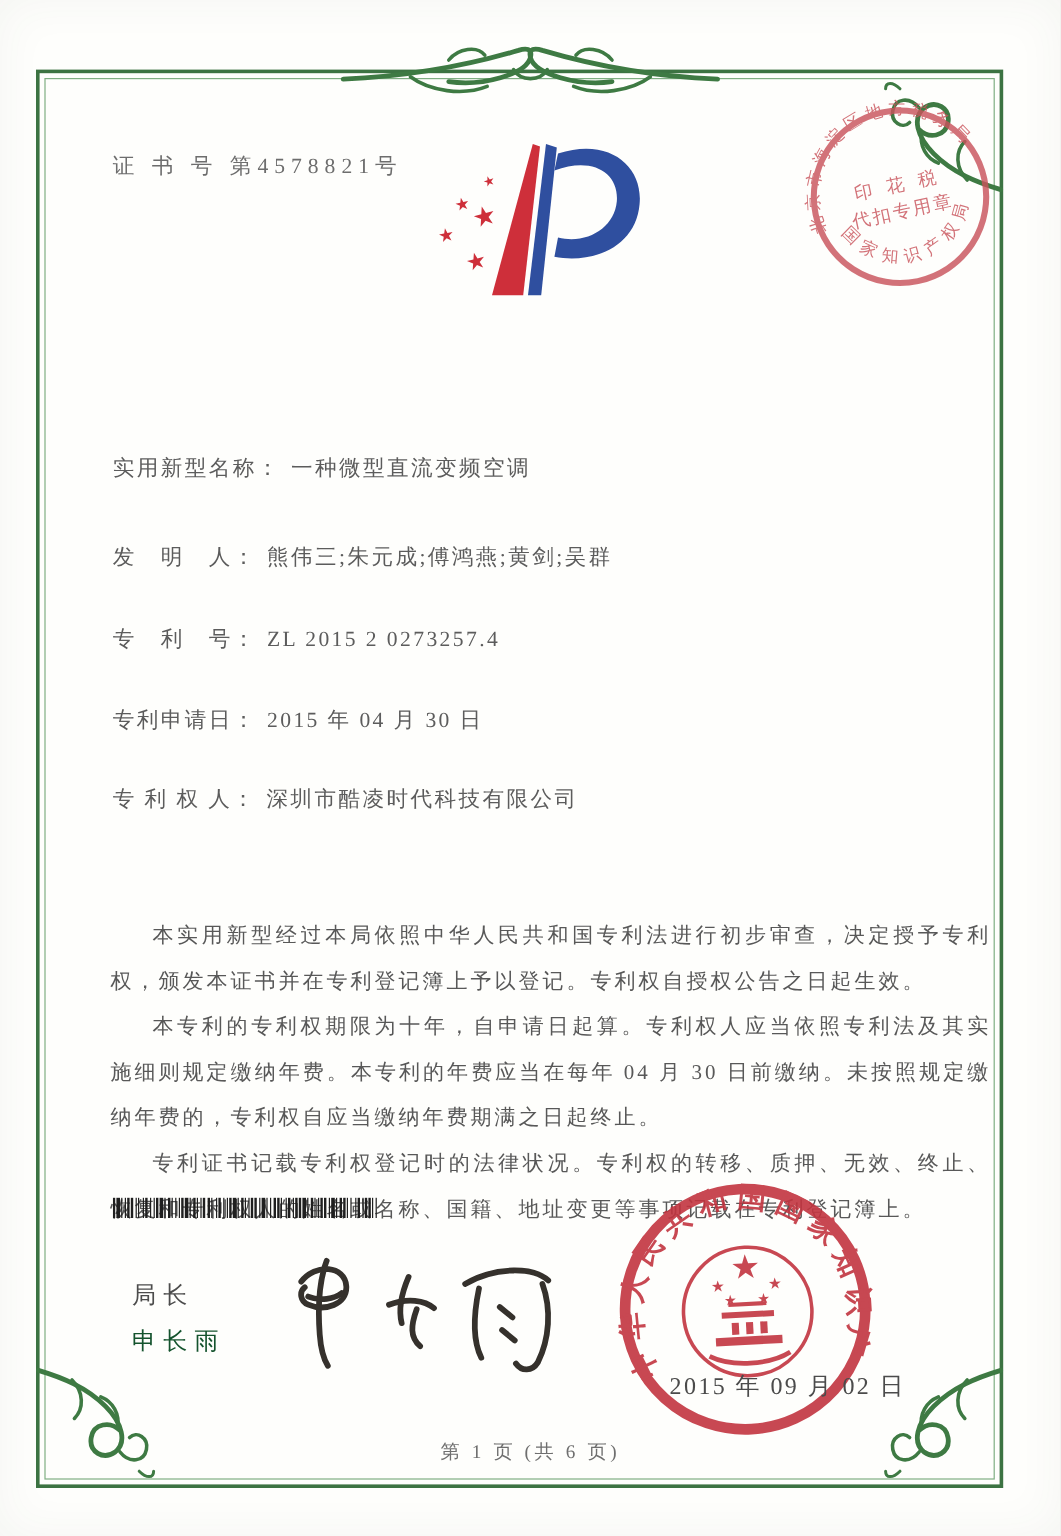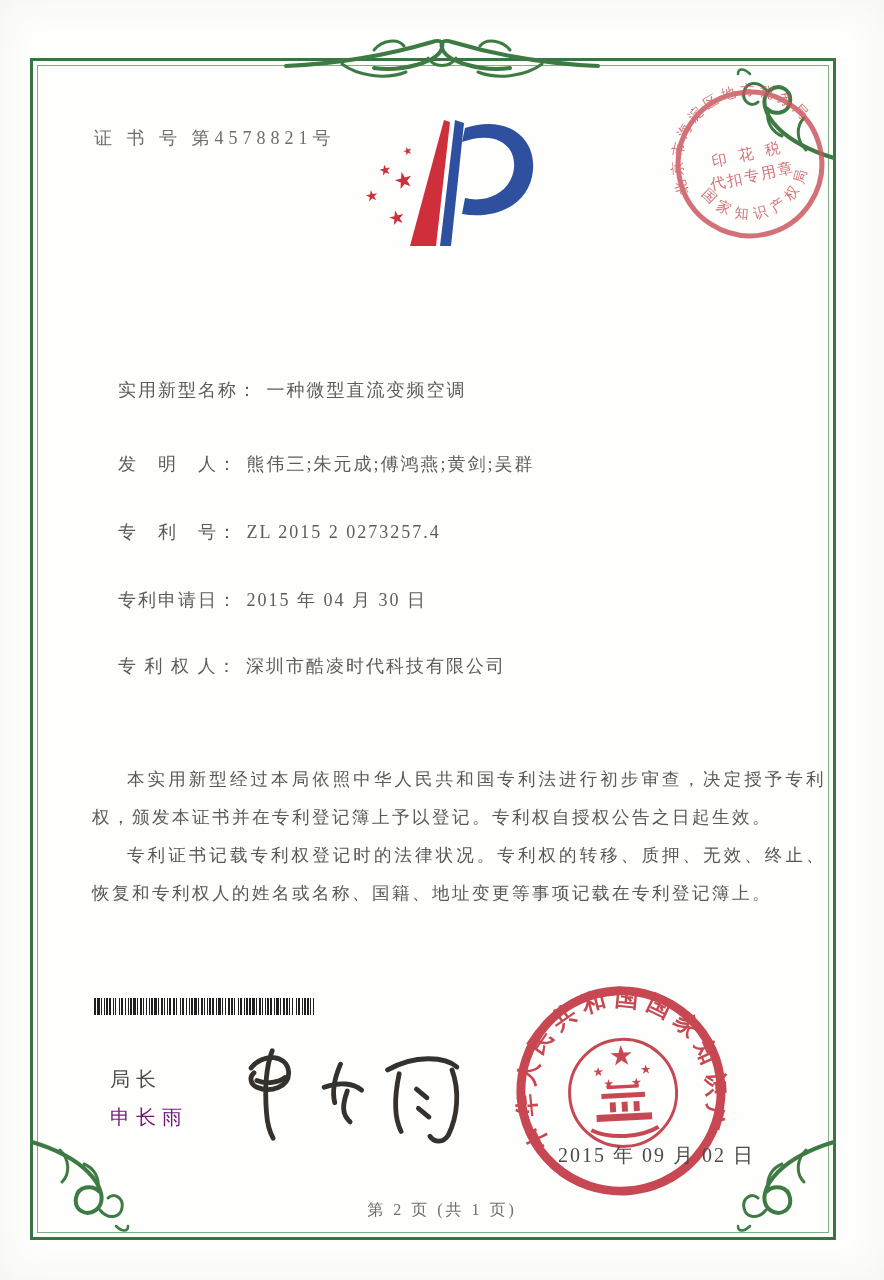--- a/index.html
+++ b/index.html
@@ -15,33 +15,33 @@
     border:1px solid #7fae82;}
   .ornament{position:absolute;pointer-events:none;}
   
   .cert-no{position:absolute;left:94px;top:126px;font-size:18px;color:#6d6d6d;
     letter-spacing:5px;}
   .logo{position:absolute;left:352px;top:114px;}
   .title{position:absolute;left:0;top:256px;width:100%;text-align:center;
     font-size:46px;font-weight:bold;color:#3a3a3a;letter-spacing:13px;}
   
   .field{position:absolute;left:94px;font-size:18px;color:#5c5c5c;
-    letter-spacing:2px;white-space:nowrap;margin-left:24px;}
+    letter-spacing:2px;white-space:nowrap;}
   .flabel{margin-right:2px;}
   
   .body-text{position:absolute;left:92px;top:760px;width:734px;font-size:17.5px;
     line-height:38px;color:#585858;text-align:justify;letter-spacing:2.5px;}
   .body-text p{margin:0;text-indent:2em;}
   
   .barcode{position:absolute;left:94px;top:998px;width:250px;height:17px;
     font-size:0;overflow:hidden;white-space:nowrap;}
   .signer-title{position:absolute;left:110px;top:1066px;font-size:20px;
     color:#4c4c4c;letter-spacing:6px;font-family:"Liberation Sans",sans-serif;}
   .signer-name{position:absolute;left:110px;top:1104px;font-size:20px;
-    color:#701a75;letter-spacing:6px;font-family:Liberation Sans, sans-serif;}
+    color:#14532d;letter-spacing:6px;font-family:Liberation Sans, sans-serif;}
   .signature{position:absolute;left:228px;top:1034px;}
   .seal{position:absolute;left:512px;top:982px;}
   .seal-date{position:absolute;left:558px;top:1142px;font-size:20px;
     color:#4b4b4b;letter-spacing:2px;z-index:5;}
   .stamp{position:absolute;left:664px;top:78px;}
   .page-footer{position:absolute;left:0;top:1200px;width:100%;text-align:center;
     font-size:16px;color:#6f6f6f;letter-spacing:3px;}
 </style>
 </head>
 <body>
@@ -116,20 +116,21 @@
     <span class="flabel">专利申请日：</span>
     <span class="fvalue">2015 年 04 月 30 日</span>
   </div>
   <div class="field" style="top:654px">
     <span class="flabel">专 利 权 人：</span>
     <span class="fvalue">深圳市酷凌时代科技有限公司</span>
   </div>
 
   <div class="body-text">
     <p>本实用新型经过本局依照中华人民共和国专利法进行初步审查，决定授予专利权，颁发本证书并在专利登记簿上予以登记。专利权自授权公告之日起生效。</p>
+    <p>本专利的专利权期限为十年，自申请日起算。专利权人应当依照专利法及其实施细则规定缴纳年费。本专利的年费应当在每年 04 月 30 日前缴纳。未按照规定缴纳年费的，专利权自应当缴纳年费期满之日起终止。</p>
     <p>专利证书记载专利权登记时的法律状况。专利权的转移、质押、无效、终止、恢复和专利权人的姓名或名称、国籍、地址变更等事项记载在专利登记簿上。</p>
   </div>
 
   <div class="barcode"><span style="display:inline-block;height:100%;width:2px;background:#1f1f1f;"></span><span style="display:inline-block;height:100%;width:1px;"></span><span style="display:inline-block;height:100%;width:3px;background:#1f1f1f;"></span><span style="display:inline-block;height:100%;width:1px;"></span><span style="display:inline-block;height:100%;width:1px;background:#1f1f1f;"></span><span style="display:inline-block;height:100%;width:2px;"></span><span style="display:inline-block;height:100%;width:1px;background:#1f1f1f;"></span><span style="display:inline-block;height:100%;width:1px;"></span><span style="display:inline-block;height:100%;width:2px;background:#1f1f1f;"></span><span style="display:inline-block;height:100%;width:1px;"></span><span style="display:inline-block;height:100%;width:2px;background:#1f1f1f;"></span><span style="display:inline-block;height:100%;width:2px;"></span><span style="display:inline-block;height:100%;width:1px;background:#1f1f1f;"></span><span style="display:inline-block;height:100%;width:1px;"></span><span style="display:inline-block;height:100%;width:1px;background:#1f1f1f;"></span><span style="display:inline-block;height:100%;width:3px;"></span><span style="display:inline-block;height:100%;width:1px;background:#1f1f1f;"></span><span style="display:inline-block;height:100%;width:1px;"></span><span style="display:inline-block;height:100%;width:2px;background:#1f1f1f;"></span><span style="display:inline-block;height:100%;width:2px;"></span><span style="display:inline-block;height:100%;width:1px;background:#1f1f1f;"></span><span style="display:inline-block;height:100%;width:2px;"></span><span style="display:inline-block;height:100%;width:1px;background:#1f1f1f;"></span><span style="display:inline-block;height:100%;width:1px;"></span><span style="display:inline-block;height:100%;width:2px;background:#1f1f1f;"></span><span style="display:inline-block;height:100%;width:1px;"></span><span style="display:inline-block;height:100%;width:3px;background:#1f1f1f;"></span><span style="display:inline-block;height:100%;width:1px;"></span><span style="display:inline-block;height:100%;width:1px;background:#1f1f1f;"></span><span style="display:inline-block;height:100%;width:2px;"></span><span style="display:inline-block;height:100%;width:2px;background:#1f1f1f;"></span><span style="display:inline-block;height:100%;width:1px;"></span><span style="display:inline-block;height:100%;width:1px;background:#1f1f1f;"></span><span style="display:inline-block;height:100%;width:2px;"></span><span style="display:inline-block;height:100%;width:1px;background:#1f1f1f;"></span><span style="display:inline-block;height:100%;width:2px;"></span><span style="display:inline-block;height:100%;width:1px;background:#1f1f1f;"></span><span style="display:inline-block;height:100%;width:1px;"></span><span style="display:inline-block;height:100%;width:2px;background:#1f1f1f;"></span><span style="display:inline-block;height:100%;width:1px;"></span><span style="display:inline-block;height:100%;width:3px;background:#1f1f1f;"></span><span style="display:inline-block;height:100%;width:1px;"></span><span style="display:inline-block;height:100%;width:1px;background:#1f1f1f;"></span><span style="display:inline-block;height:100%;width:2px;"></span><span style="display:inline-block;height:100%;width:2px;background:#1f1f1f;"></span><span style="display:inline-block;height:100%;width:1px;"></span><span style="display:inline-block;height:100%;width:1px;background:#1f1f1f;"></span><span style="display:inline-block;height:100%;width:2px;"></span><span style="display:inline-block;height:100%;width:1px;background:#1f1f1f;"></span><span style="display:inline-block;height:100%;width:1px;"></span><span style="display:inline-block;height:100%;width:2px;background:#1f1f1f;"></span><span style="display:inline-block;height:100%;width:2px;"></span><span style="display:inline-block;height:100%;width:2px;background:#1f1f1f;"></span><span style="display:inline-block;height:100%;width:1px;"></span><span style="display:inline-block;height:100%;width:1px;background:#1f1f1f;"></span><span style="display:inline-block;height:100%;width:3px;"></span><span style="display:inline-block;height:100%;width:1px;background:#1f1f1f;"></span><span style="display:inline-block;height:100%;width:1px;"></span><span style="display:inline-block;height:100%;width:2px;background:#1f1f1f;"></span><span style="display:inline-block;height:100%;width:2px;"></span><span style="display:inline-block;height:100%;width:1px;background:#1f1f1f;"></span><span style="display:inline-block;height:100%;width:2px;"></span><span style="display:inline-block;height:100%;width:1px;background:#1f1f1f;"></span><span style="display:inline-block;height:100%;width:1px;"></span><span style="display:inline-block;height:100%;width:2px;background:#1f1f1f;"></span><span style="display:inline-block;height:100%;width:1px;"></span><span style="display:inline-block;height:100%;width:3px;background:#1f1f1f;"></span><span style="display:inline-block;height:100%;width:1px;"></span><span style="display:inline-block;height:100%;width:1px;background:#1f1f1f;"></span><span style="display:inline-block;height:100%;width:2px;"></span><span style="display:inline-block;height:100%;width:2px;background:#1f1f1f;"></span><span style="display:inline-block;height:100%;width:1px;"></span><span style="display:inline-block;height:100%;width:1px;background:#1f1f1f;"></span><span style="display:inline-block;height:100%;width:2px;"></span><span style="display:inline-block;height:100%;width:1px;background:#1f1f1f;"></span><span style="display:inline-block;height:100%;width:1px;"></span><span style="display:inline-block;height:100%;width:2px;background:#1f1f1f;"></span><span style="display:inline-block;height:100%;width:1px;"></span><span style="display:inline-block;height:100%;width:2px;background:#1f1f1f;"></span><span style="display:inline-block;height:100%;width:2px;"></span><span style="display:inline-block;height:100%;width:1px;background:#1f1f1f;"></span><span style="display:inline-block;height:100%;width:1px;"></span><span style="display:inline-block;height:100%;width:3px;background:#1f1f1f;"></span><span style="display:inline-block;height:100%;width:1px;"></span><span style="display:inline-block;height:100%;width:1px;background:#1f1f1f;"></span><span style="display:inline-block;height:100%;width:2px;"></span><span style="display:inline-block;height:100%;width:1px;background:#1f1f1f;"></span><span style="display:inline-block;height:100%;width:2px;"></span><span style="display:inline-block;height:100%;width:2px;background:#1f1f1f;"></span><span style="display:inline-block;height:100%;width:1px;"></span><span style="display:inline-block;height:100%;width:2px;background:#1f1f1f;"></span><span style="display:inline-block;height:100%;width:1px;"></span><span style="display:inline-block;height:100%;width:1px;background:#1f1f1f;"></span><span style="display:inline-block;height:100%;width:3px;"></span><span style="display:inline-block;height:100%;width:1px;background:#1f1f1f;"></span><span style="display:inline-block;height:100%;width:1px;"></span><span style="display:inline-block;height:100%;width:2px;background:#1f1f1f;"></span><span style="display:inline-block;height:100%;width:2px;"></span><span style="display:inline-block;height:100%;width:1px;background:#1f1f1f;"></span><span style="display:inline-block;height:100%;width:1px;"></span><span style="display:inline-block;height:100%;width:2px;background:#1f1f1f;"></span><span style="display:inline-block;height:100%;width:1px;"></span><span style="display:inline-block;height:100%;width:2px;background:#1f1f1f;"></span><span style="display:inline-block;height:100%;width:1px;"></span><span style="display:inline-block;height:100%;width:3px;background:#1f1f1f;"></span><span style="display:inline-block;height:100%;width:1px;"></span><span style="display:inline-block;height:100%;width:1px;background:#1f1f1f;"></span><span style="display:inline-block;height:100%;width:2px;"></span><span style="display:inline-block;height:100%;width:2px;background:#1f1f1f;"></span><span style="display:inline-block;height:100%;width:1px;"></span><span style="display:inline-block;height:100%;width:1px;background:#1f1f1f;"></span><span style="display:inline-block;height:100%;width:2px;"></span><span style="display:inline-block;height:100%;width:1px;background:#1f1f1f;"></span><span style="display:inline-block;height:100%;width:1px;"></span><span style="display:inline-block;height:100%;width:2px;background:#1f1f1f;"></span><span style="display:inline-block;height:100%;width:1px;"></span><span style="display:inline-block;height:100%;width:2px;background:#1f1f1f;"></span><span style="display:inline-block;height:100%;width:2px;"></span><span style="display:inline-block;height:100%;width:1px;background:#1f1f1f;"></span><span style="display:inline-block;height:100%;width:1px;"></span><span style="display:inline-block;height:100%;width:3px;background:#1f1f1f;"></span><span style="display:inline-block;height:100%;width:1px;"></span><span style="display:inline-block;height:100%;width:1px;background:#1f1f1f;"></span><span style="display:inline-block;height:100%;width:2px;"></span><span style="display:inline-block;height:100%;width:2px;background:#1f1f1f;"></span><span style="display:inline-block;height:100%;width:1px;"></span><span style="display:inline-block;height:100%;width:2px;background:#1f1f1f;"></span><span style="display:inline-block;height:100%;width:1px;"></span><span style="display:inline-block;height:100%;width:1px;background:#1f1f1f;"></span><span style="display:inline-block;height:100%;width:2px;"></span><span style="display:inline-block;height:100%;width:1px;background:#1f1f1f;"></span><span style="display:inline-block;height:100%;width:3px;"></span><span style="display:inline-block;height:100%;width:1px;background:#1f1f1f;"></span><span style="display:inline-block;height:100%;width:1px;"></span><span style="display:inline-block;height:100%;width:2px;background:#1f1f1f;"></span><span style="display:inline-block;height:100%;width:2px;"></span><span style="display:inline-block;height:100%;width:1px;background:#1f1f1f;"></span><span style="display:inline-block;height:100%;width:1px;"></span><span style="display:inline-block;height:100%;width:2px;background:#1f1f1f;"></span><span style="display:inline-block;height:100%;width:1px;"></span><span style="display:inline-block;height:100%;width:2px;background:#1f1f1f;"></span><span style="display:inline-block;height:100%;width:1px;"></span><span style="display:inline-block;height:100%;width:1px;background:#1f1f1f;"></span><span style="display:inline-block;height:100%;width:2px;"></span><span style="display:inline-block;height:100%;width:1px;background:#1f1f1f;"></span></div>
 
   <div class="signer-title">局长</div>
   <div class="signer-name">申长雨</div>
   <svg class="signature" width="250" height="118" viewBox="0 0 260 120">
     <g fill="none" stroke="#35312c" stroke-width="5" stroke-linecap="round" stroke-linejoin="round">
       <path d="M46,16 C40,32 38,54 40,80 C41,94 44,102 47,107"></path>
@@ -185,15 +186,15 @@
         <textPath href="#stTop">北京市海淀区地方税务局</textPath>
       </text>
       <text font-size="14" letter-spacing="6">
         <textPath href="#stBot">国家知识产权局</textPath>
       </text>
       <text x="85" y="80" font-size="15" letter-spacing="4" text-anchor="middle">印 花 税</text>
       <text x="85" y="102" font-size="15" letter-spacing="2" text-anchor="middle">代扣专用章</text>
     </g>
   </svg>
 
-  <div class="page-footer">第 2 页 (共 1 页)</div>
+  <div class="page-footer">第 1 页 (共 6 页)</div>
 
 </div>
 
 </body></html>

